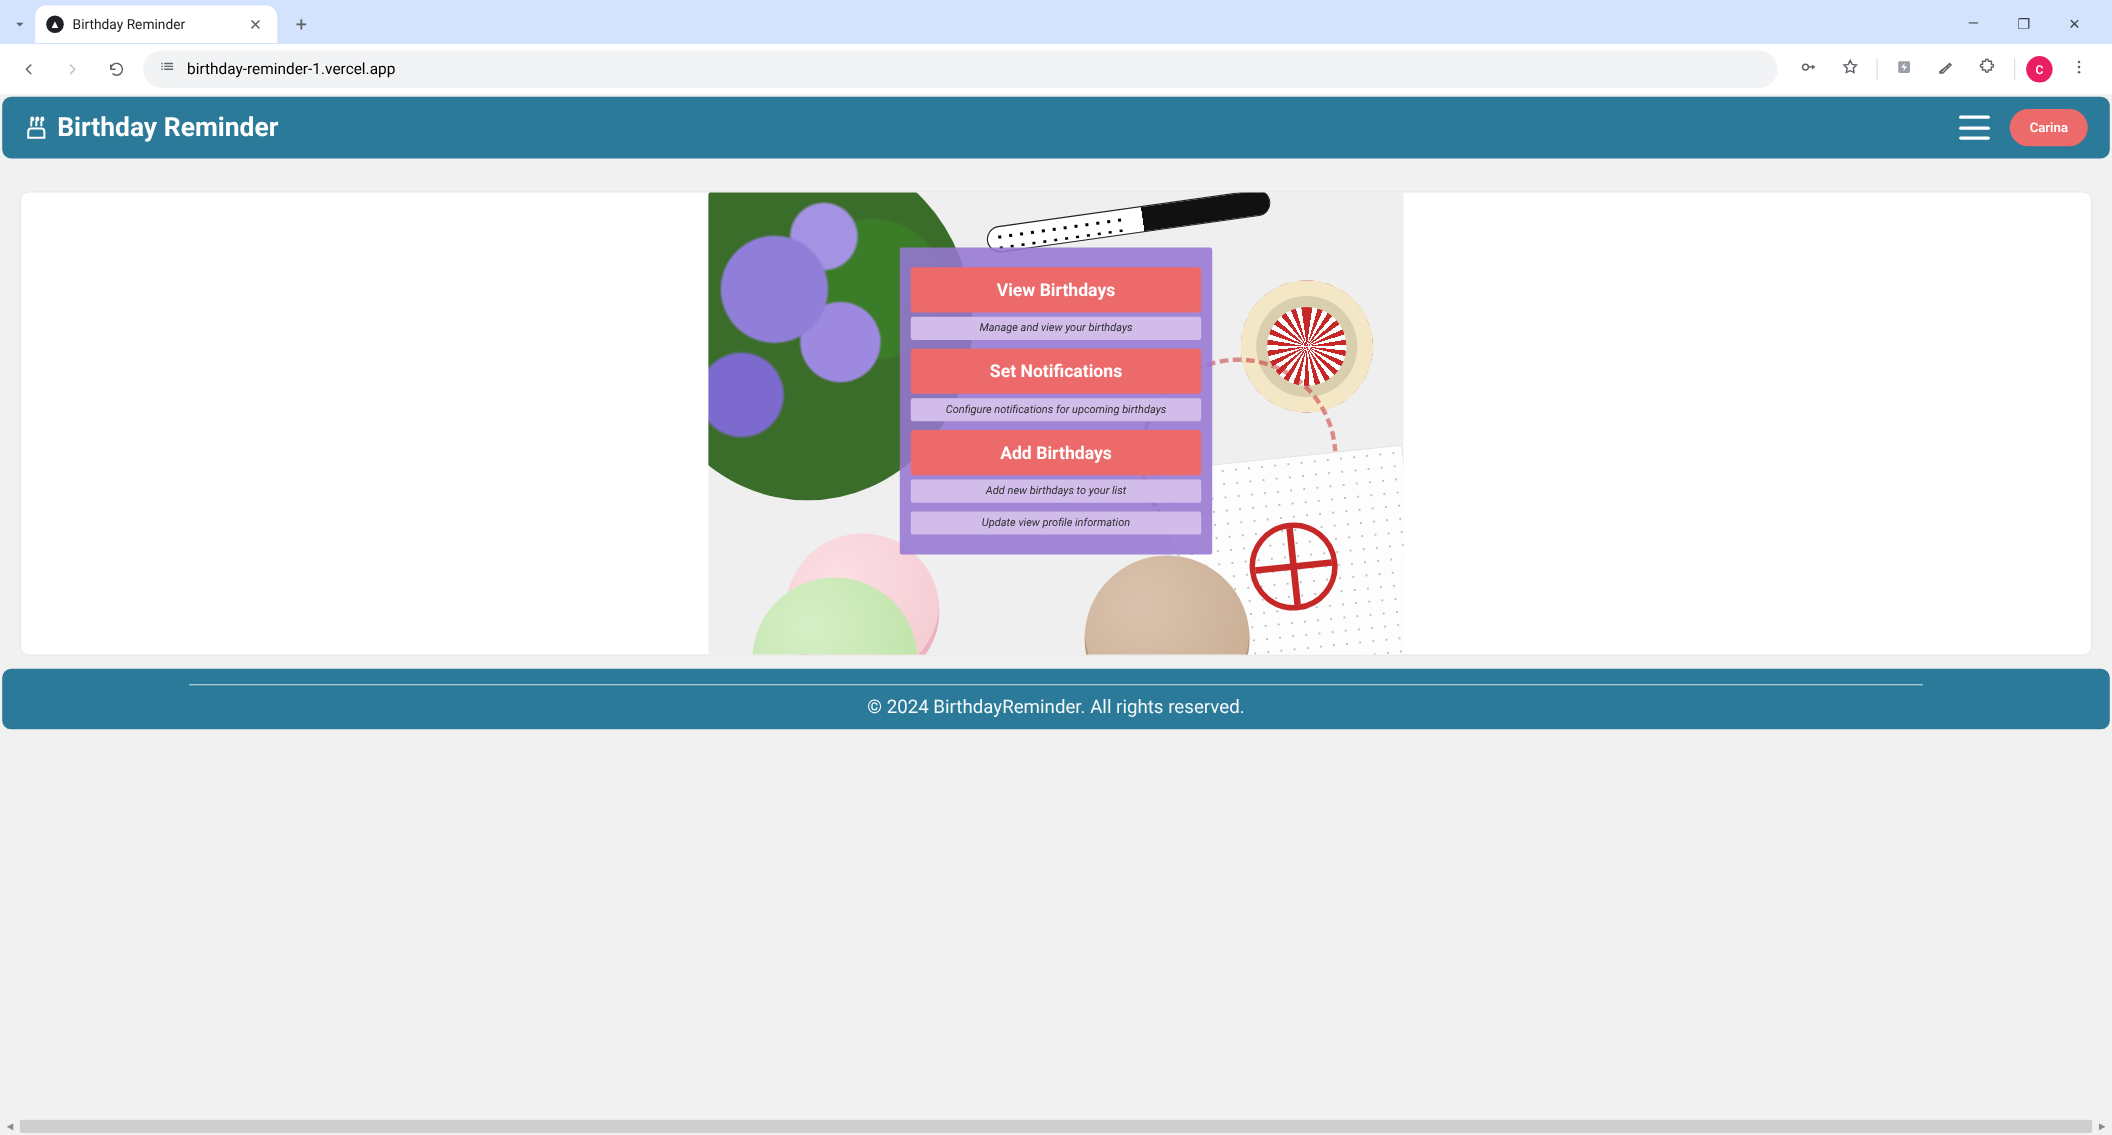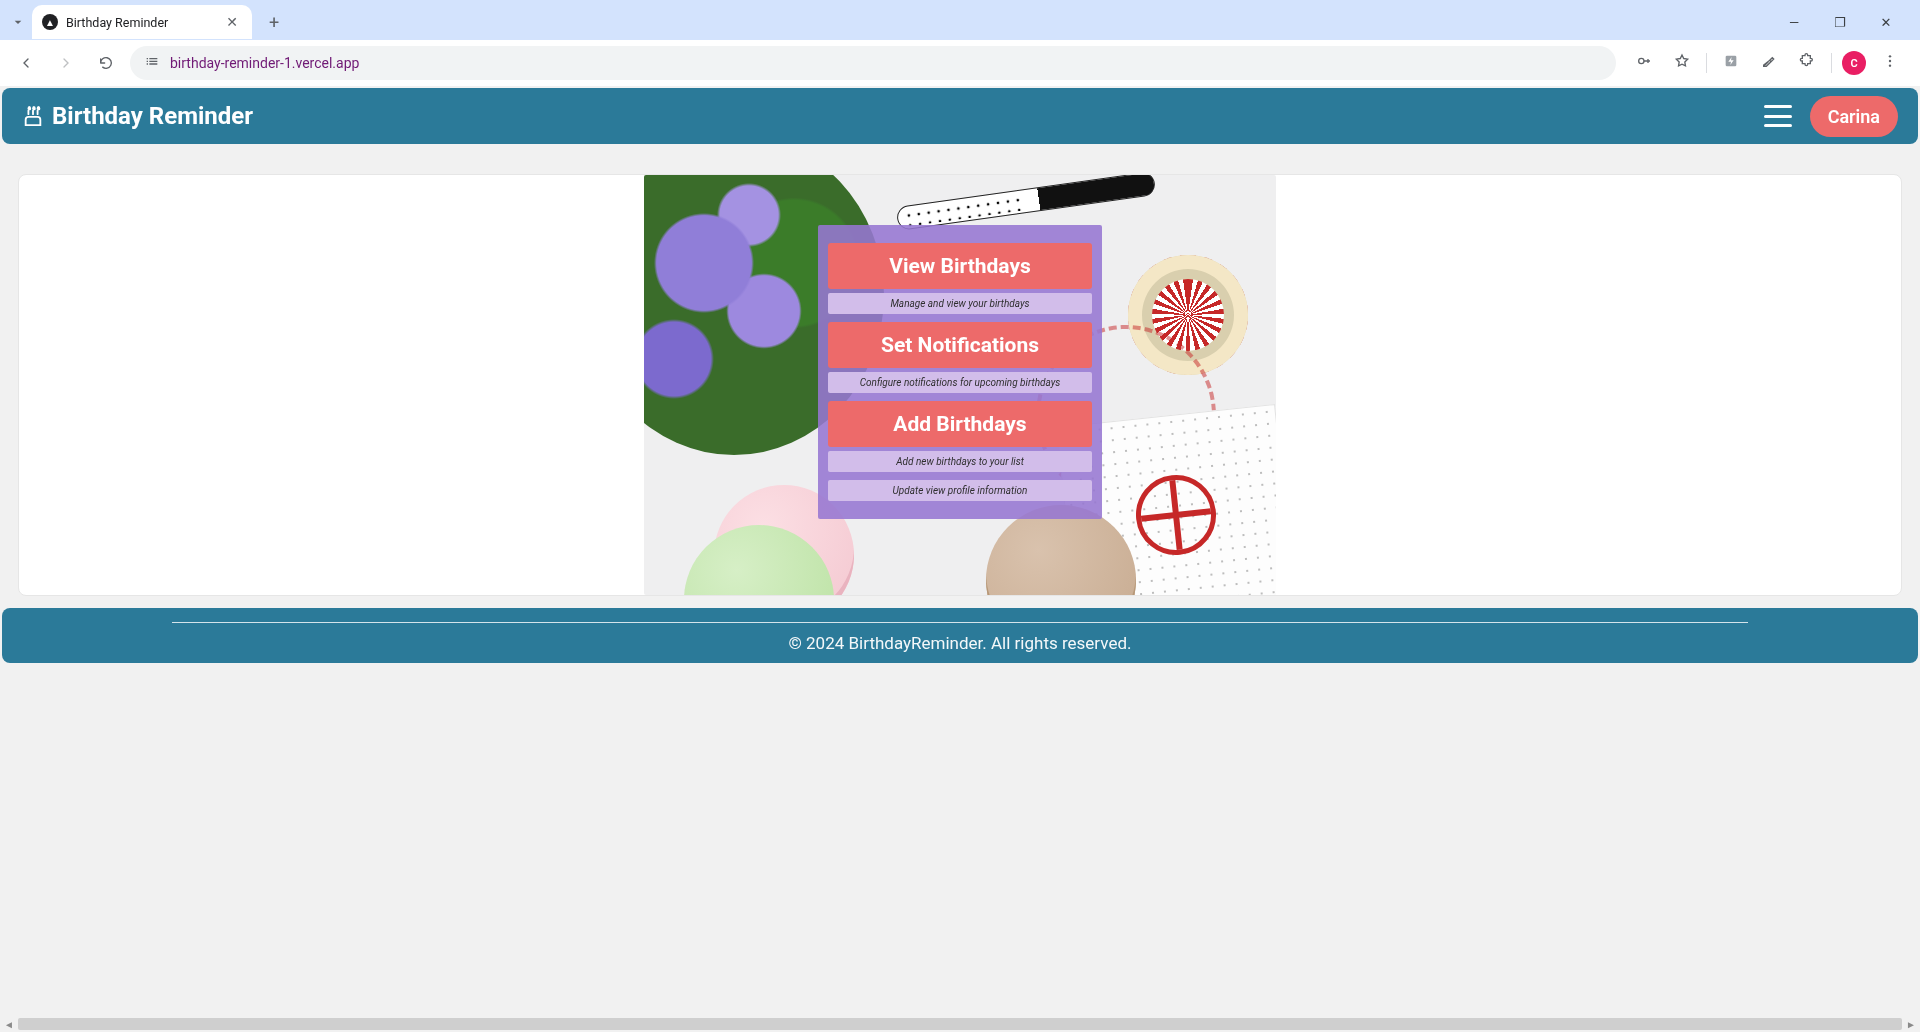--- a/index.html
+++ b/index.html
@@ -75,21 +75,21 @@
 }
 .addr {
   flex: 1;
   height: 34px;
   background: #f1f3f4;
   border-radius: 17px;
   display: flex;
   align-items: center;
   padding: 0 14px;
   gap: 10px;
-  color: #701a75;
+  color: #000000;
   font-size: 14px;
 }
 .addr .site-ico { font-size: 13px; color: #5f6368; }
 .toolbar-right { display: flex; align-items: center; gap: 10px; padding: 0 6px; }
 .toolbar-right .ic { width: 28px; text-align: center; color: #5f6368; cursor: pointer; font-size: 15px; }
 .avatar-chip {
   width: 24px; height: 24px; border-radius: 50%;
   background: #e91e63; color: #fff;
   display: flex; align-items: center; justify-content: center;
   font-size: 11px; font-weight: 600;
@@ -122,21 +122,21 @@
   width: 28px; height: 22px; display: flex; flex-direction: column; justify-content: space-between;
   cursor: pointer;
 }
 .hamburger span { height: 3px; background: #fff; border-radius: 2px; width: 100%; }
 .user-pill {
   background: #ed6a6a;
   color: #fff;
   padding: 10px 18px;
   border-radius: 999px;
   font-weight: 600;
-  font-size: 18px;
+  font-size: 12px;
   cursor: pointer;
 }
 
 .main-card {
   margin: 30px 18px 12px 18px;
   background: #fff;
   border: 1px solid #e6e6e6;
   border-radius: 8px;
   padding: 0;
   min-height: 420px;
@@ -229,21 +229,21 @@
 }
 .menu-item { margin-bottom: 8px; }
 .menu-item:last-child { margin-bottom: 0; }
 .menu-btn {
   display: block;
   background: #ed6a6a;
   color: #fff;
   text-align: center;
   padding: 11px 8px;
   font-weight: 700;
-  font-size: 21px;
+  font-size: 16px;
   border-radius: 3px;
   cursor: pointer;
   margin-bottom: 4px;
 }
 .menu-desc {
   background: #d2bdea;
   color: #2f2f2f;
   font-style: italic;
   font-size: 10px;
   text-align: center;

